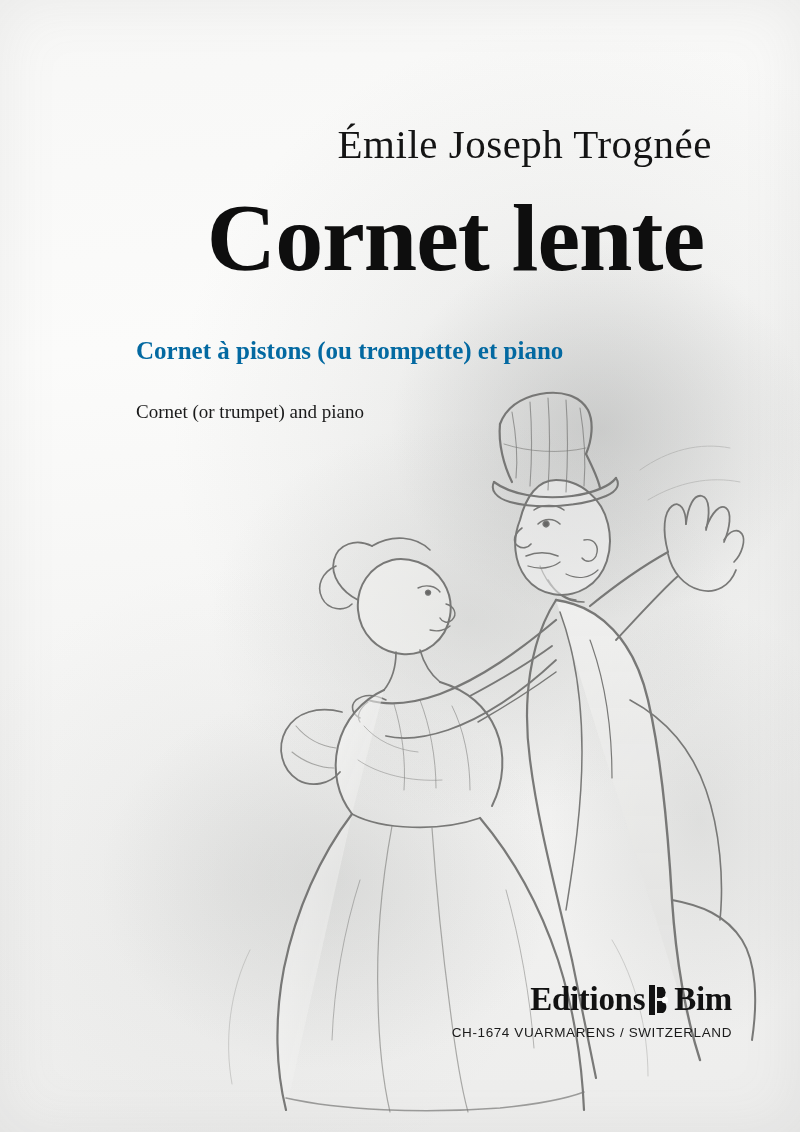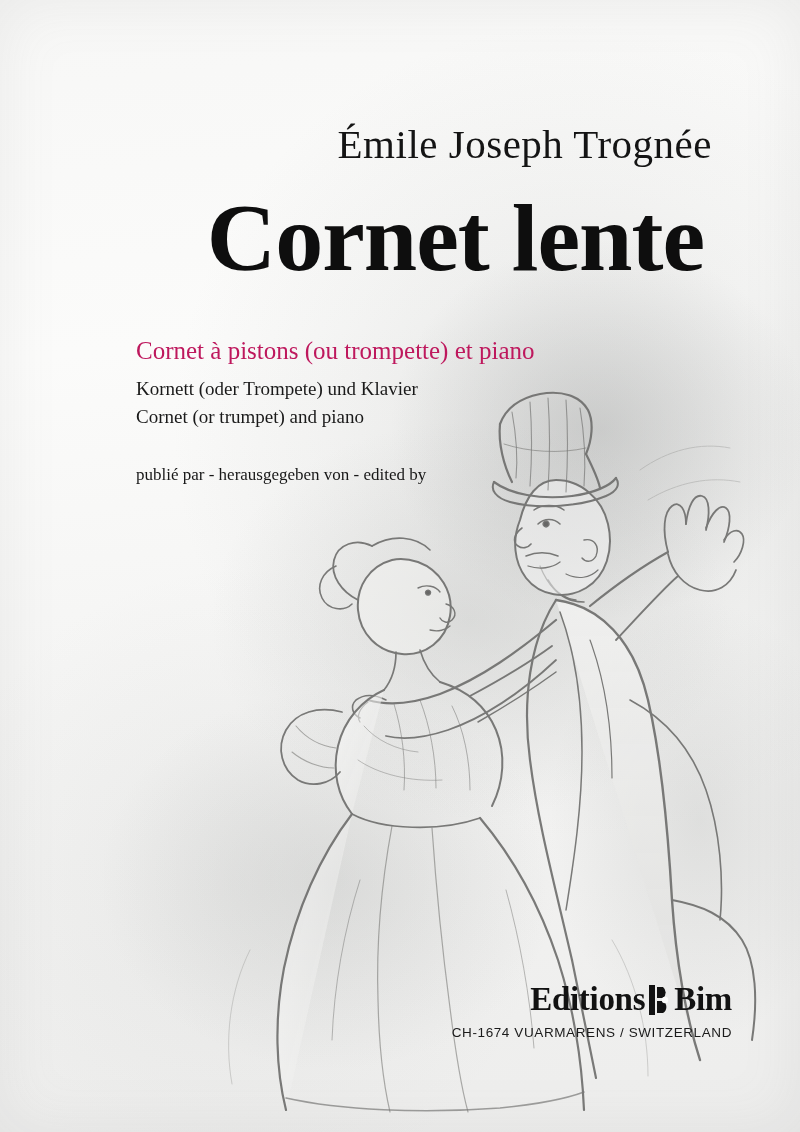--- a/index.html
+++ b/index.html
@@ -65,31 +65,32 @@
     white-space: nowrap;
     line-height: 1.0;
   }
   .subtitle-block {
     position: absolute;
     left: 136px;
     top: 335px;
   }
   .subtitle-fr {
     font-size: 25px;
-    font-weight: normal;
-    color: #be185d;
+    font-weight: bold;
+    color: #0369a1;
     line-height: 1.25;
     white-space: nowrap;
   }
   .subtitle-de,
   .subtitle-en {
     font-size: 19px;
     color: #1a1a1a;
     line-height: 1.45;
     white-space: nowrap;
+    margin-top: 32px;
   }
   .subtitle-de { margin-top: 9px; }
   .editor-block {
     position: absolute;
     left: 136px;
     top: 462px;
   }
   .editor-line {
     font-size: 17px;
     color: #171717;
@@ -278,26 +279,24 @@
   </svg>
 
   <div class="content">
 
     <div class="composer">Émile Joseph Trognée</div>
 
     <div class="title">Cornet lente</div>
 
     <div class="subtitle-block">
       <div class="subtitle-fr">Cornet à pistons (ou trompette) et piano</div>
-      <div class="subtitle-de">Kornett (oder Trompete)  und Klavier</div>
       <div class="subtitle-en">Cornet (or trumpet) and piano</div>
     </div>
 
     <div class="editor-block">
-      <div class="editor-line">publié par - herausgegeben von - edited by</div>
     </div>
 
     <div class="publisher">
       <div class="publisher-logo">
         <span>Editions</span>
         <span class="logo-mark">
           <svg width="22" height="30" viewBox="0 0 22 30" xmlns="http://www.w3.org/2000/svg">
             <rect x="0" y="0" width="6" height="30" fill="#121212"></rect>
             <path d="M8 2 h6 a7 7 0 0 1 0 11 h-6 z" fill="#121212"></path>
             <path d="M8 16 h6 a7 7 0 0 1 0 12 h-6 z" fill="#121212"></path>

